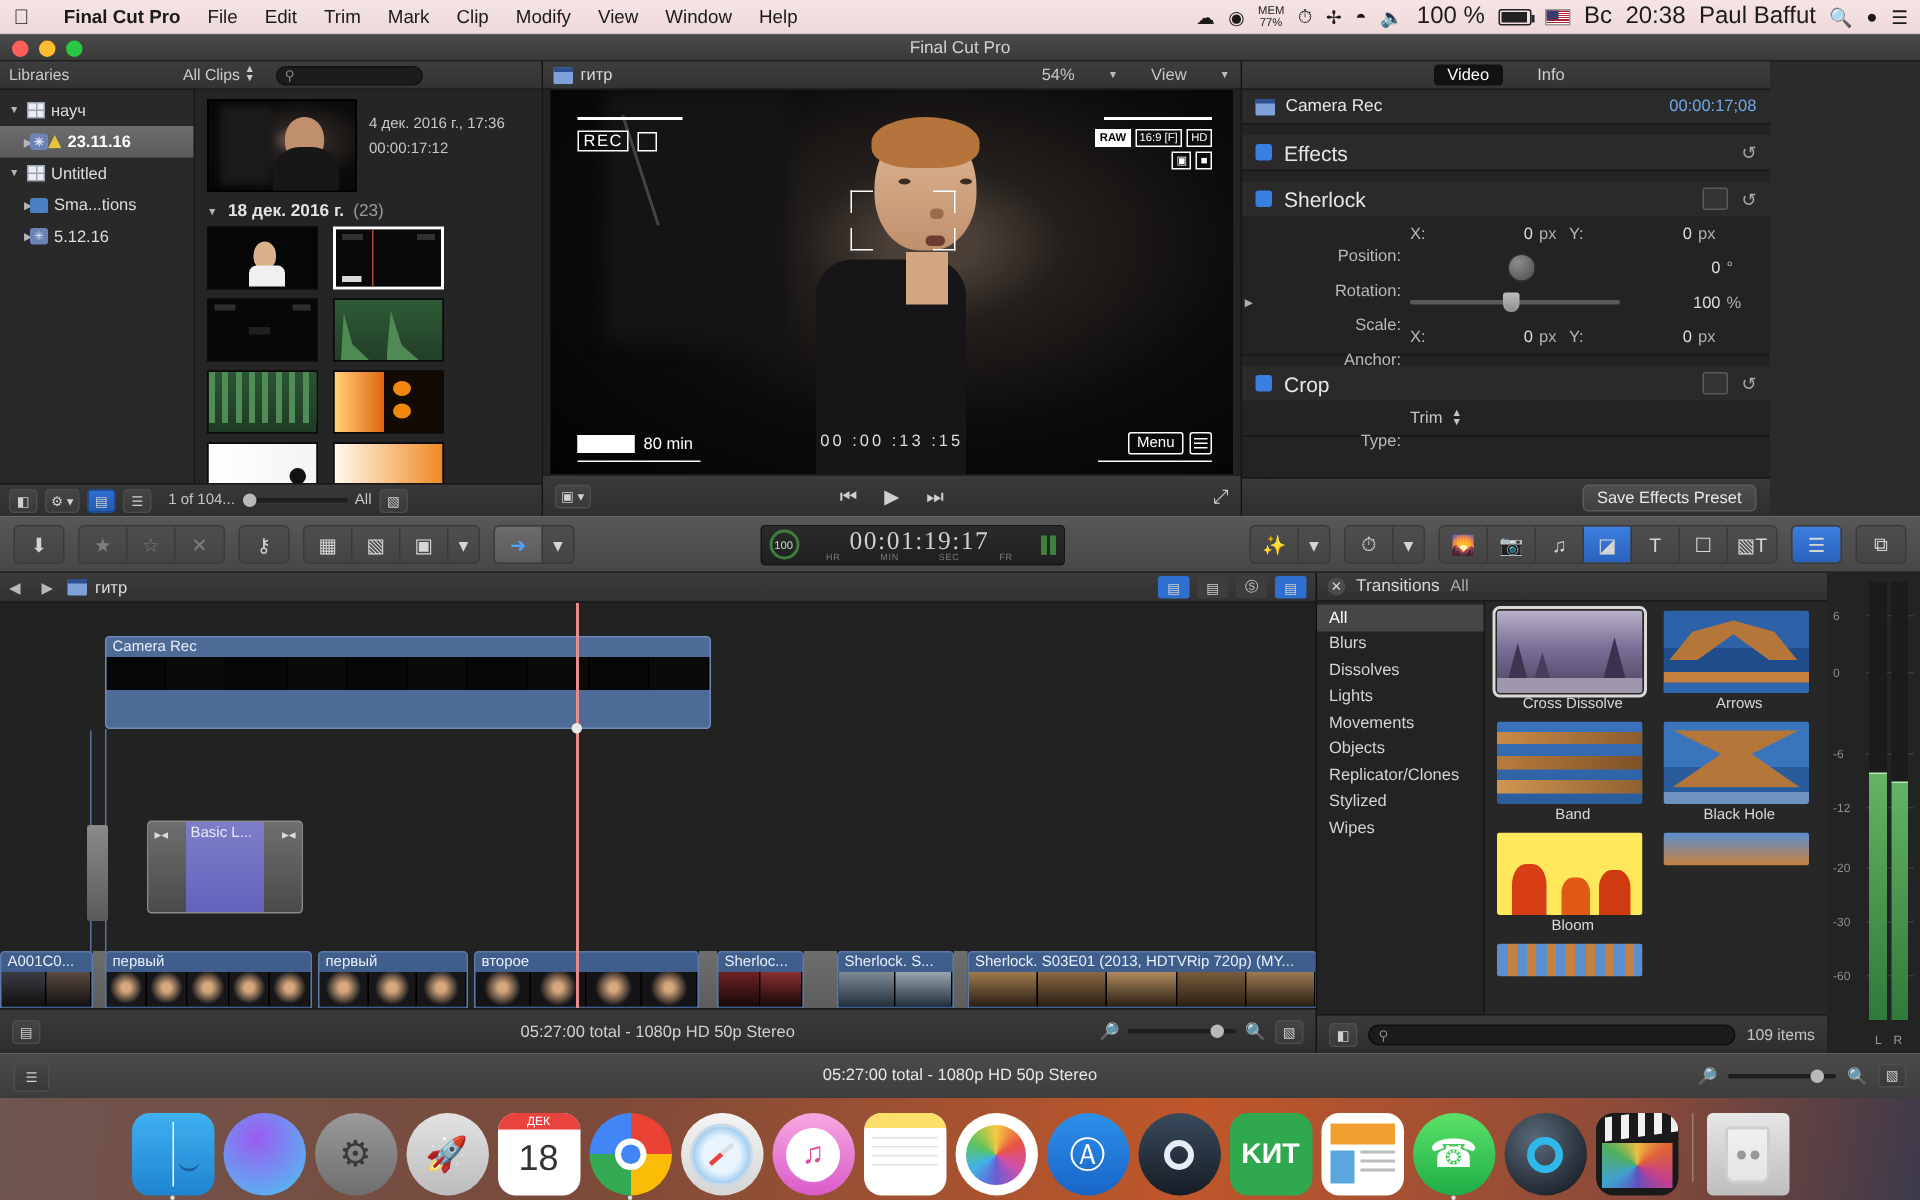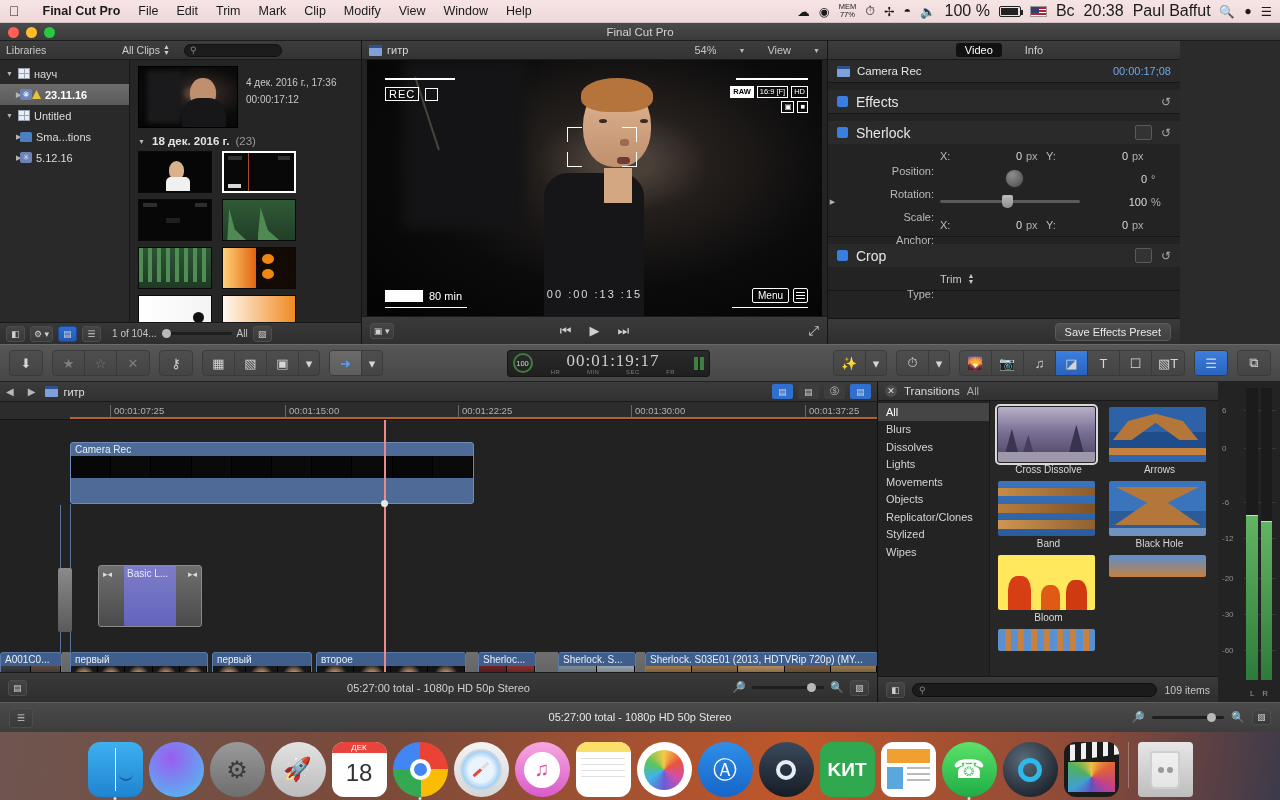--- a/index.html
+++ b/index.html
@@ -660,28 +660,20 @@
           <span>гитр</span>
         </span>
         <span class="rt">
           <span class="tlbtn blue">▤</span>
           <span class="tlbtn">▤</span>
           <span class="tlbtn">Ⓢ</span>
           <span class="tlbtn blue">▤</span>
         </span>
       </div>
 
-      <div class="ruler">
-        <div class="orange"></div>
-        <span class="tick" style="left:110px">00:01:07:25</span>
-        <span class="tick" style="left:285px">00:01:15:00</span>
-        <span class="tick" style="left:458px">00:01:22:25</span>
-        <span class="tick" style="left:631px">00:01:30:00</span>
-        <span class="tick" style="left:805px">00:01:37:25</span>
-      </div>
 
       <div class="tl-canvas-wrap">
 
         <div class="clip clip-conn" style="left:70px;top:22px;width:404px;height:62px">
           <div class="clip-label">Camera Rec</div>
           <div class="filmband" style="height:22px">
             <span class="f" style="background:#070707"></span>
               <span class="f" style="background:#0a0a0a"></span>
             <span class="f" style="background:#070707"></span>
               <span class="f" style="background:#0a0a0a"></span>

